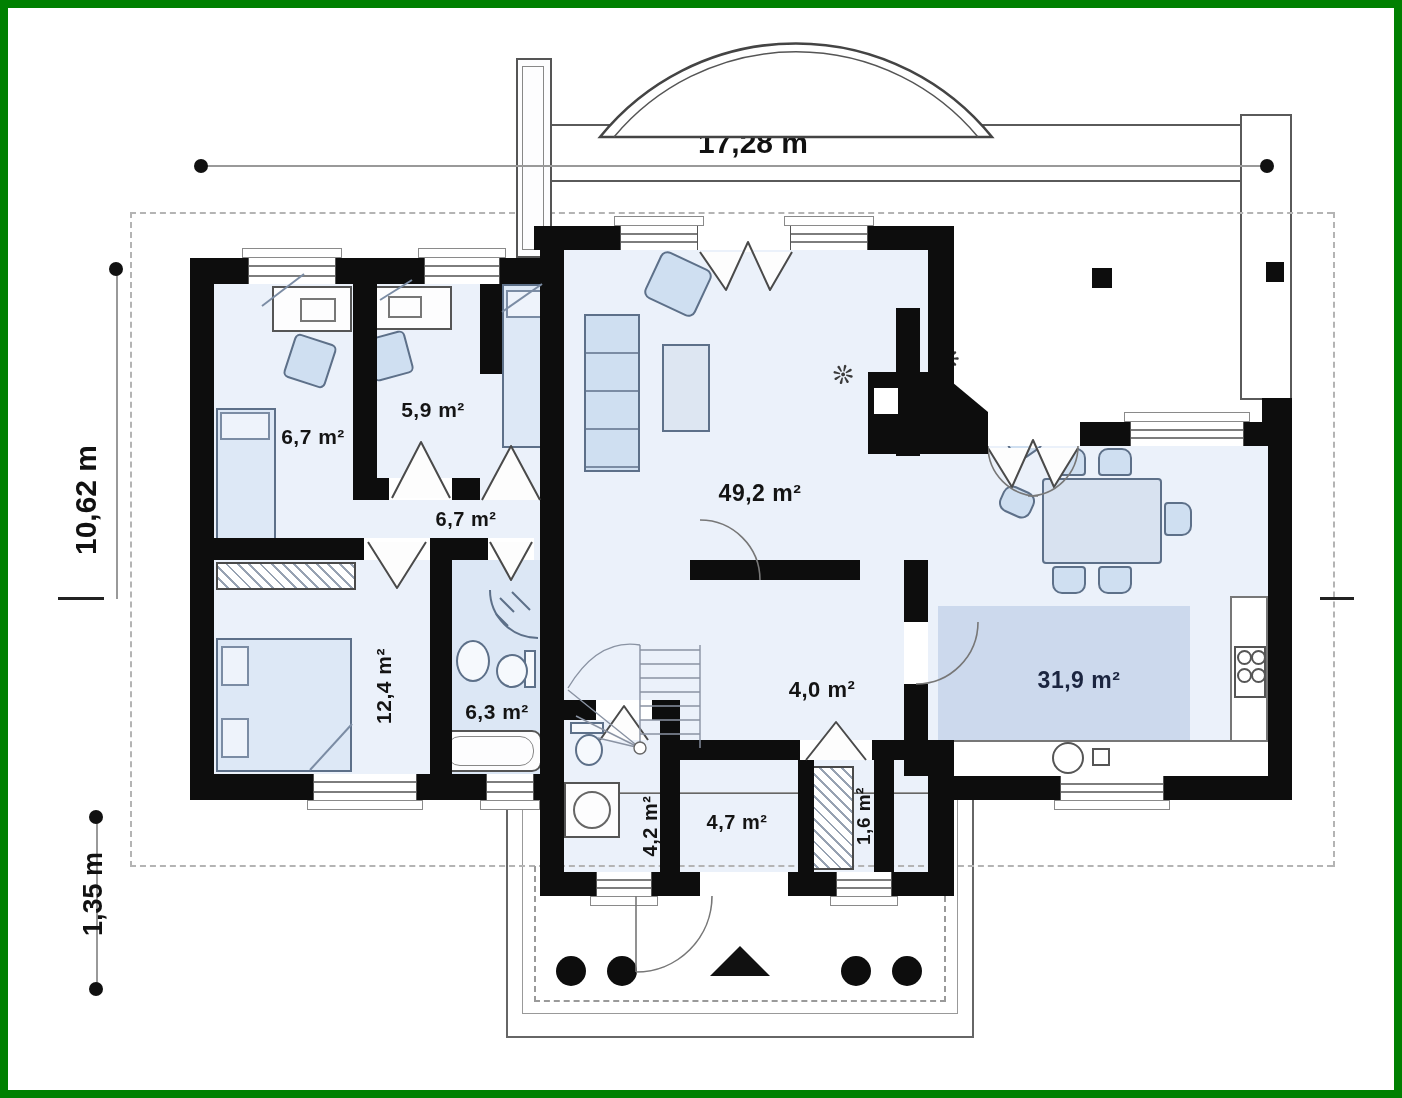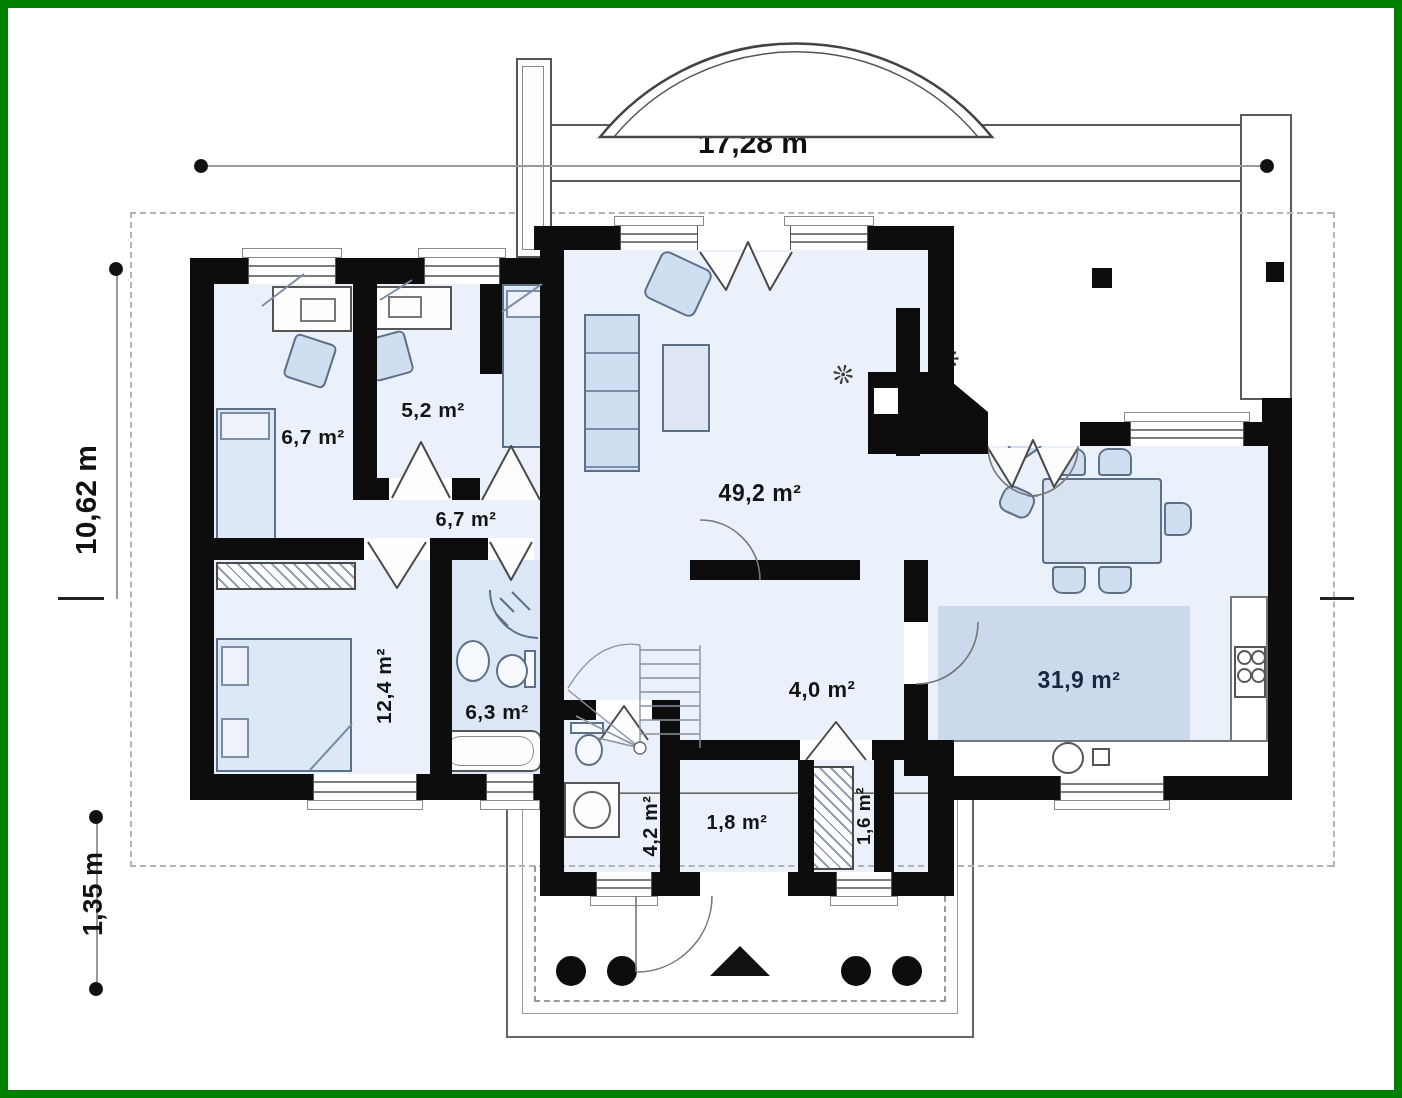--- a/index.html
+++ b/index.html
@@ -249,27 +249,27 @@
       <path d="M 502 312 L 542 284"></path>
       <path d="M 310 770 L 352 724"></path>
       <path d="M 262 306 L 304 274"></path>
       <path d="M 380 300 L 412 280"></path>
     </g>
 
     <polygon points="740,946 770,976 710,976" fill="#111"></polygon>
   </svg>
 
   <div class="label" style="left:313px;top:437px">6,7 m²</div>
-  <div class="label" style="left:433px;top:410px">5,2 m²</div>
+  <div class="label" style="left:433px;top:410px">5,9 m²</div>
   <div class="label" style="left:466px;top:519px;font-size:20px">6,7 m²</div>
   <div class="label" style="left:760px;top:493px;font-size:23px">49,2 m²</div>
   <div class="label rot" style="left:384px;top:686px">12,4 m²</div>
   <div class="label" style="left:497px;top:712px">6,3 m²</div>
   <div class="label" style="left:822px;top:690px;font-size:22px">4,0 m²</div>
   <div class="label" style="left:1079px;top:680px;font-size:23px;color:#1b2540">31,9 m²</div>
   <div class="label rot" style="left:650px;top:826px;font-size:20px">4,2 m²</div>
-  <div class="label" style="left:737px;top:822px;font-size:20px">1,8 m²</div>
+  <div class="label" style="left:737px;top:822px;font-size:20px">4,7 m²</div>
   <div class="label rot" style="left:864px;top:816px;font-size:19px">1,6 m²</div>
 
 
 </div>
 
 <div class="frame"></div>
 
 </body></html>

